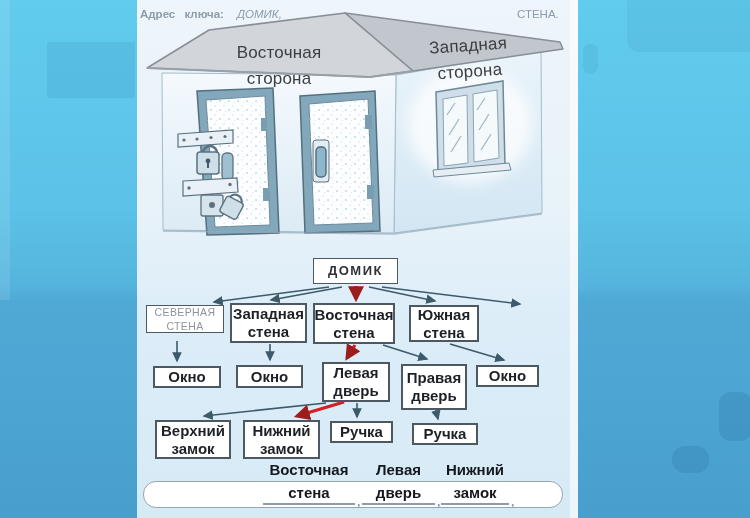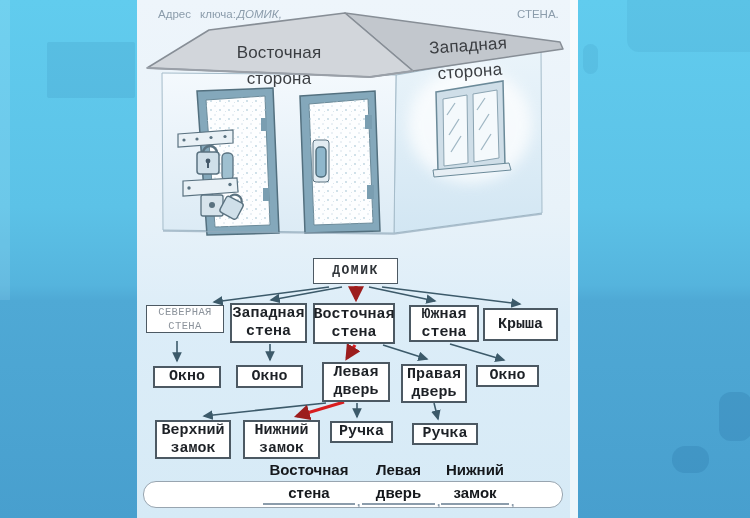--- a/index.html
+++ b/index.html
@@ -38,34 +38,34 @@
 
   .edges-svg{position:absolute;left:0;top:0;width:750px;height:518px;pointer-events:none;}
   line.e{stroke:var(--arrow-dark,#3c5a6a);stroke-width:1.6;}
   line.r{stroke:var(--highlight-red,#d81e20);stroke-width:3.2;}
   #ah path{fill:var(--arrow-dark,#3c5a6a);}
   #ahr path{fill:#9c1d1d;}
 
   .node{
     position:absolute;background:#fff;border:2px solid #4c5963;box-sizing:border-box;
     display:flex;align-items:center;justify-content:center;text-align:center;
-    font-weight:bold;color:#1d2126;font-size:15px;line-height:1.18;white-space:pre-line;font-family:Liberation Mono, monospace;
+    font-weight:bold;color:#1d2126;font-size:15px;line-height:1.18;white-space:pre-line;
   }
   .node.root{font-size:13px;letter-spacing:1.5px;color:#2e3338;border-width:1.5px;}
   .node.muted{font-weight:400;font-size:10.5px;color:#8d949c;letter-spacing:.4px;line-height:1.35;border-width:1.5px;}
 
   .answer-word{
     position:absolute;font-weight:bold;font-size:15px;color:#15181c;text-align:center;
   }
   .address-bar{
     position:absolute;left:143px;top:481px;width:420px;height:27px;box-sizing:border-box;
     background:#fff;border:1.6px solid #98a5b0;border-radius:13px;
   }
   .addr-text{position:absolute;font-size:11.5px;color:#8b9cab;word-spacing:6px;top:8px;}
-  .addr-prefix{left:158px;}
+  .addr-prefix{left:140px;font-weight:bold;}
   .addr-root{left:237px;word-spacing:0;font-style:italic;}
   .slot{
     position:absolute;top:484px;height:21px;border-bottom:2px solid #8b9cab;
     text-align:center;font-weight:bold;font-size:15px;color:#15181c;box-sizing:border-box;
   }
   .slot.s1{left:263px;width:92px;}
   .slot.s2{left:362px;width:73px;}
   .slot.s3{left:441px;width:68px;}
   .addr-comma{position:absolute;top:495px;font-size:12px;color:#8b9cab;font-weight:bold;}
   .c1{left:357px;} .c2{left:437px;} .c3{left:511px;}
@@ -213,26 +213,25 @@
 
   <div class="node root" style="left:313px;top:258px;width:85px;height:26px;">ДОМИК</div>
   <div class="node muted" style="left:146px;top:305px;width:78px;height:28px;">СЕВЕРНАЯ
 СТЕНА</div>
   <div class="node" style="left:230px;top:303px;width:77px;height:40px;">Западная
 стена</div>
   <div class="node" style="left:313px;top:303px;width:82px;height:41px;">Восточная
 стена</div>
   <div class="node" style="left:401px;top:305px;width:70px;height:37px;margin-left:8px;">Южная
 стена</div>
-  <div class="node" style="left:483px;top:308px;width:75px;height:33px;">Крыша</div>
   <div class="node" style="left:153px;top:366px;width:68px;height:22px;">Окно</div>
   <div class="node" style="left:236px;top:365px;width:67px;height:23px;">Окно</div>
   <div class="node" style="left:322px;top:362px;width:68px;height:40px;">Левая
 дверь</div>
-  <div class="node" style="left:401px;top:364px;width:66px;height:39px;">Правая
+  <div class="node" style="left:401px;top:364px;width:66px;height:46px;">Правая
 дверь</div>
   <div class="node" style="left:476px;top:365px;width:63px;height:22px;">Окно</div>
   <div class="node" style="left:155px;top:420px;width:76px;height:39px;">Верхний
 замок</div>
   <div class="node" style="left:243px;top:420px;width:77px;height:39px;">Нижний
 замок</div>
   <div class="node" style="left:330px;top:421px;width:63px;height:22px;">Ручка</div>
   <div class="node" style="left:412px;top:423px;width:66px;height:22px;">Ручка</div>
 
   <div class="answer-word" style="left:263px;top:461px;width:92px;">Восточная</div>

